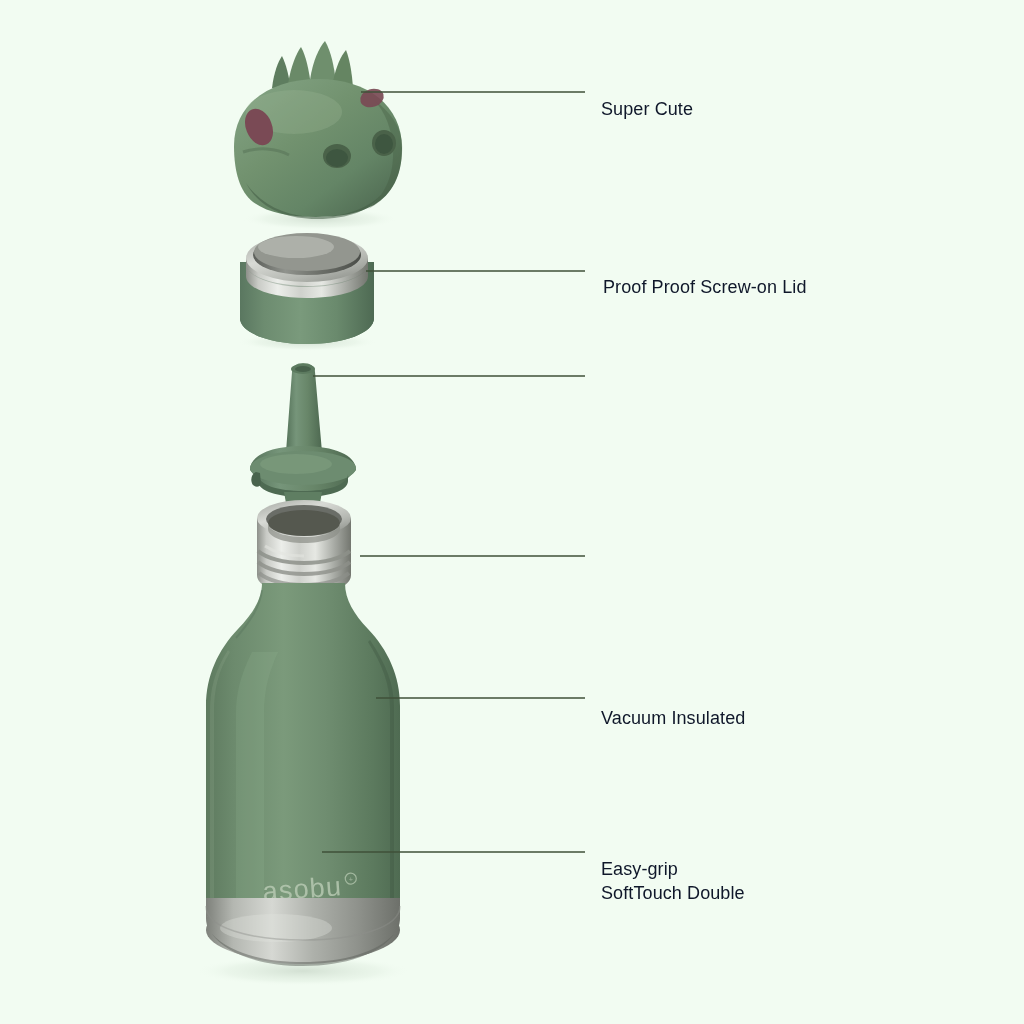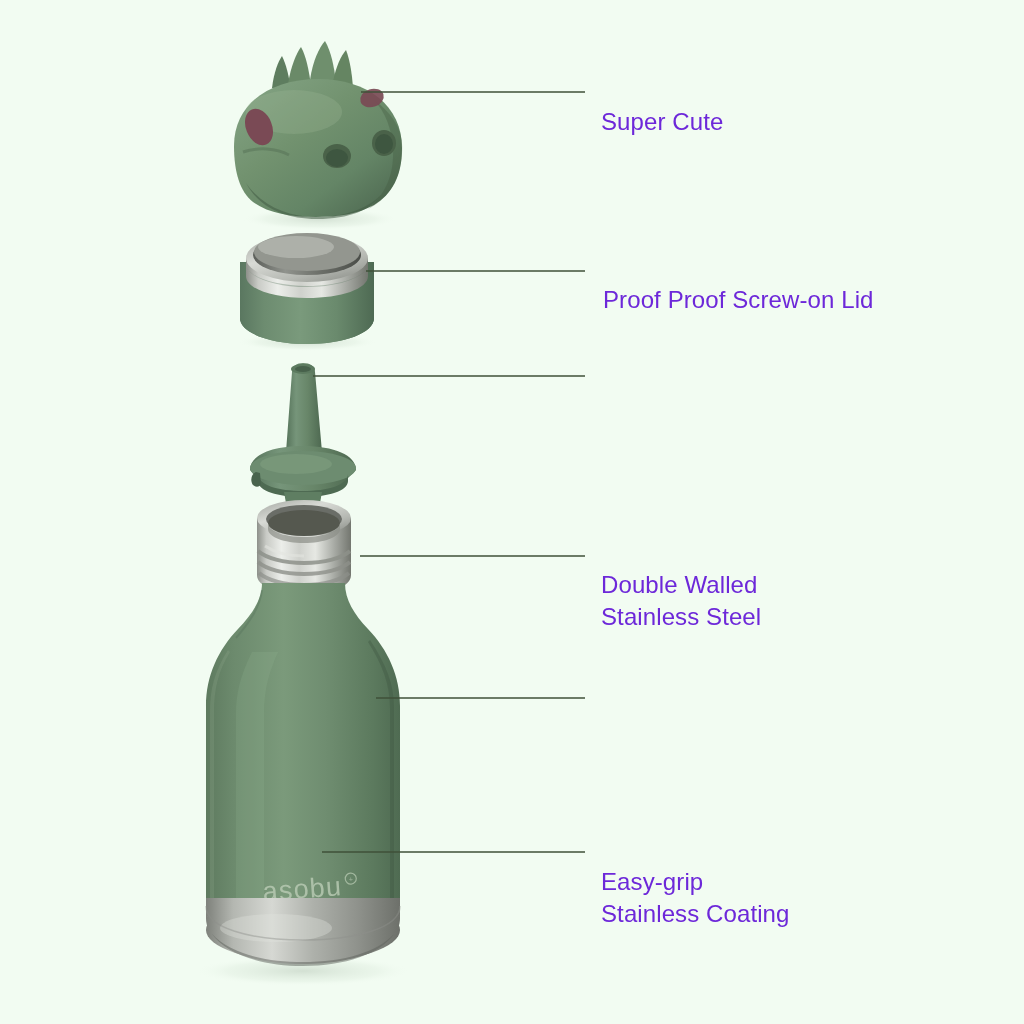--- a/index.html
+++ b/index.html
@@ -21,22 +21,22 @@
   #product-svg {
     position: absolute;
     left: 0; top: 0;
     width: 1024px;
     height: 1024px;
   }
 
   
   .callout {
     position: absolute;
-    color: #6d28d9;
-    font-size: 24px;
+    color: #0f172a;
+    font-size: 18px;
     line-height: 1.33;
     letter-spacing: 0.1px;
     white-space: pre-line;
     font-weight: 400;
   }
   .callout .line2 { display: block; }
 
   #callout-head     { left: 601px; top: 74px; }
   #callout-lid      { left: 603px; top: 252px; }
   #callout-straw    { left: 601px; top: 357px; }
@@ -267,24 +267,23 @@
 
   <div class="callout" id="callout-head">
     <span>Super Cute</span>
   </div>
 
   <div class="callout" id="callout-lid">
     <span>Proof Proof Screw-on Lid</span>
   </div>
 
 
-  <div class="callout" id="callout-walls">
-    <span>Double Walled</span>
-    <span class="line2">Stainless Steel</span>
-  </div>
-
+
+  <div class="callout" id="callout-vacuum">
+    <span>Vacuum Insulated</span>
+  </div>
 
   <div class="callout" id="callout-grip">
     <span>Easy-grip</span>
-    <span class="line2">Stainless Coating</span>
+    <span class="line2">SoftTouch Double</span>
   </div>
 
 </div>
 
 </body></html>

